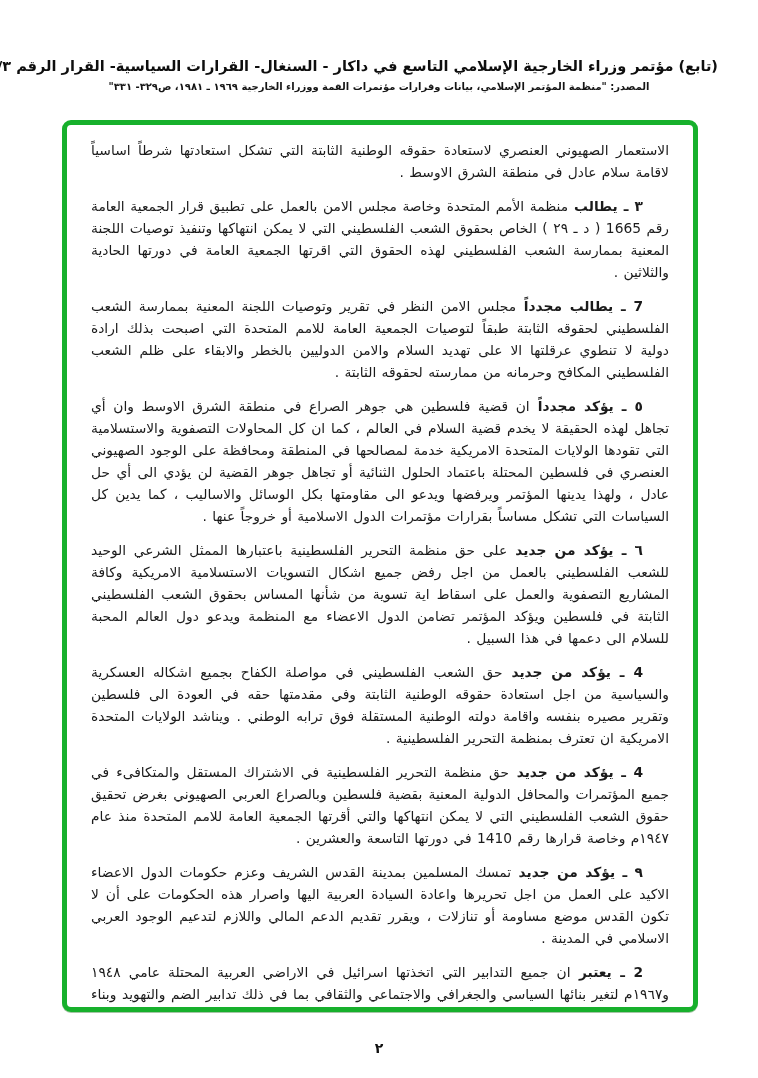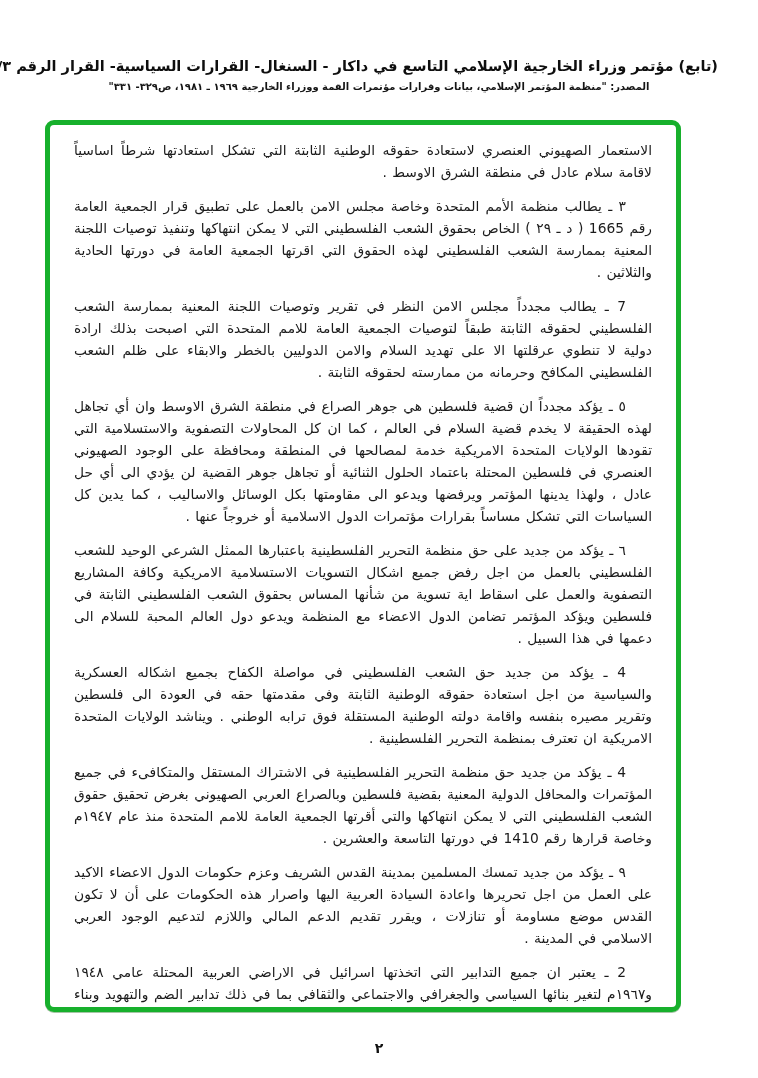--- a/index.html
+++ b/index.html
@@ -32,21 +32,21 @@
   }
   .doc-header .source-line {
     font-weight: bold;
     font-size: 10px;
     margin-top: 7px;
     color: #151515;
     white-space: nowrap;
   }
   .resolution-box {
     position: absolute;
-    left: 45px;
+    left: 62px;
     top: 120px;
     width: 636px;
     height: 892px;
     box-sizing: border-box;
     border: 5px solid #17b02c;
     border-radius: 9px;
     box-shadow: 0 1px 0 rgba(0,90,0,0.35);
     padding: 14px 24px 10px 24px;
     overflow: hidden;
     background: #ffffff;
@@ -54,21 +54,21 @@
   .para {
     direction: rtl;
     text-align: justify;
     font-size: 13.8px;
     line-height: 22px;
     margin: 0 0 12px 0;
     color: #1b1b1b;
     word-spacing: 1px;
   }
   .para.indent { text-indent: 26px; }
-  .para .lead { font-weight: normal; }
+  .para .lead { font-weight: bold; }
   .page-number {
     position: absolute;
     bottom: 22px;
     left: 0;
     right: 0;
     text-align: center;
     font-weight: bold;
     font-size: 14px;
     color: #111111;
   }

